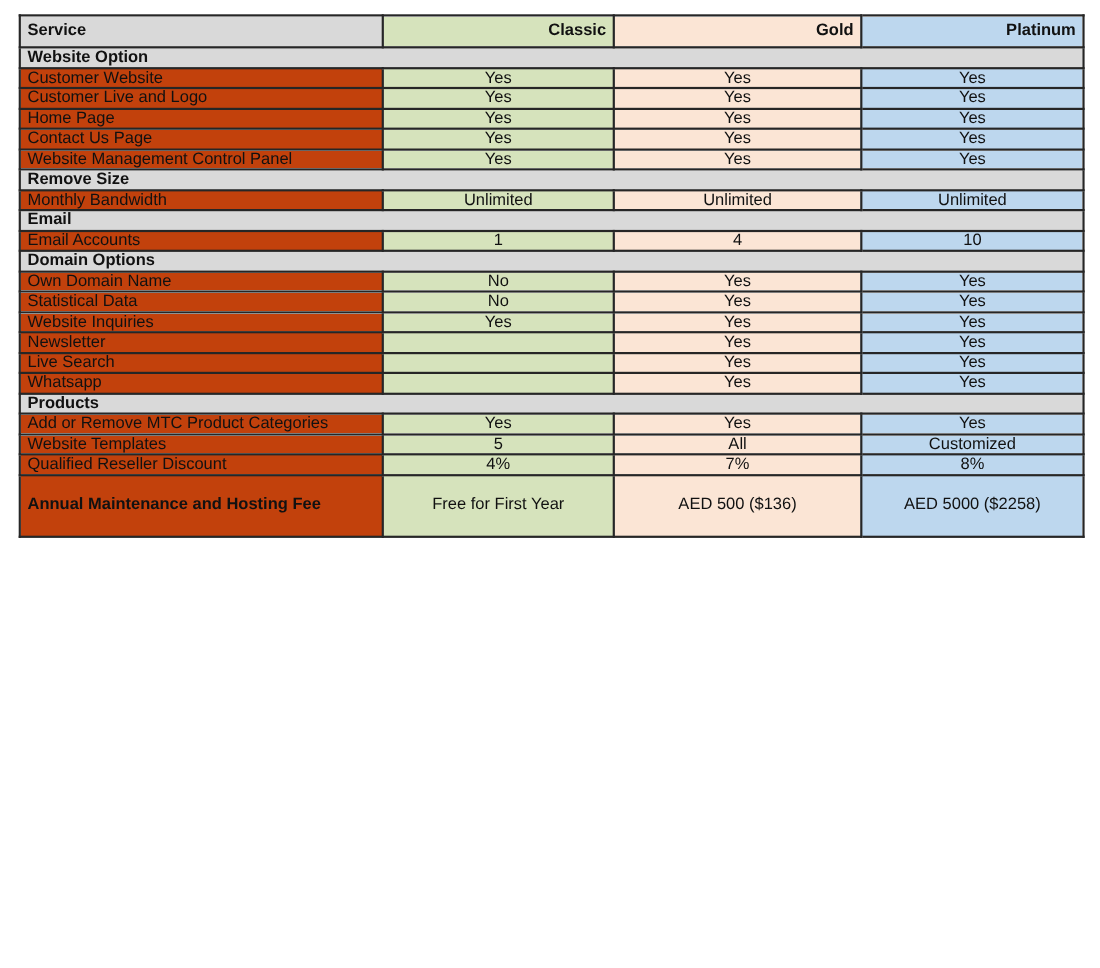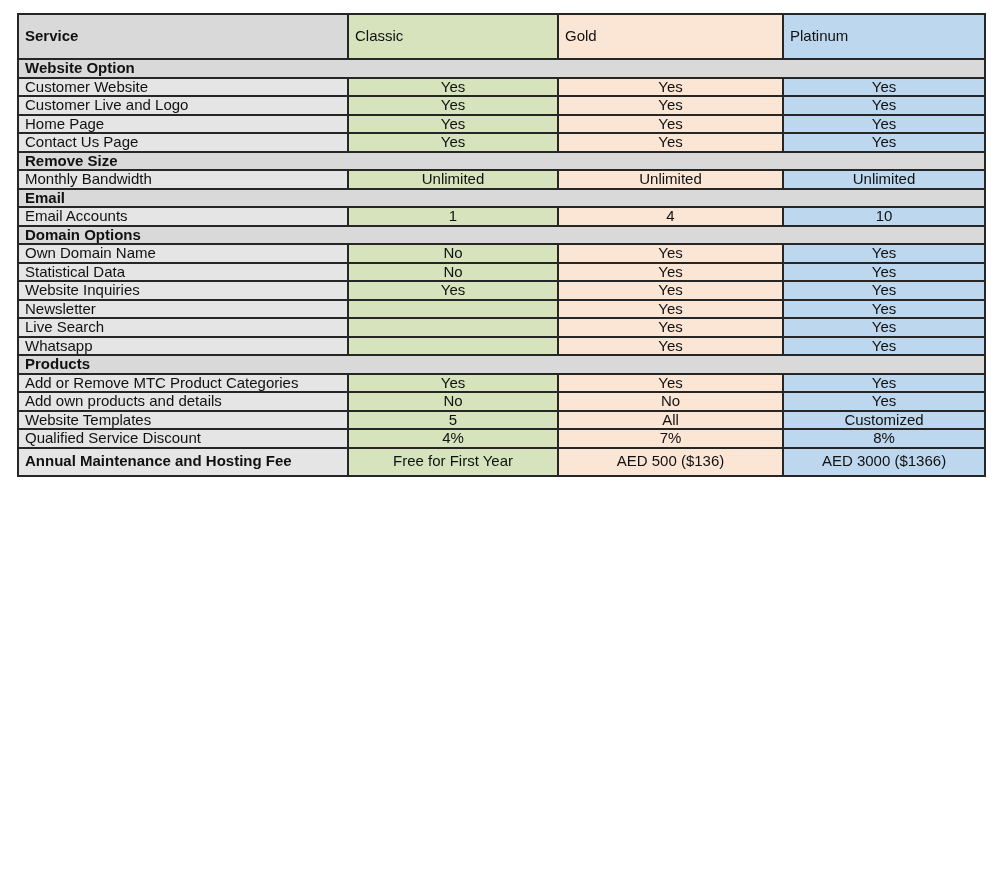--- a/index.html
+++ b/index.html
@@ -29,36 +29,36 @@
   col.c-gold{width:225px;}
   col.c-platinum{width:202px;}
   th,td{
     border:2px solid var(--border);
     font-size:15px;
     line-height:1.1;
     padding:0 6px;
     overflow:hidden;
     white-space:nowrap;
   }
-  thead tr{height:45px;}
+  thead tr{height:29px;}
   tbody tr{height:14px;}
-  tfoot tr{height:28px;}
+  tfoot tr{height:56px;}
   th.service-head{
     background:var(--service-bg);
     text-align:left;font-weight:bold;
   }
-  th.plan-head{text-align:left;font-weight:normal;}
+  th.plan-head{text-align:right;font-weight:bold;}
   .classic{background:var(--classic-bg);}
   .gold{background:var(--gold-bg);}
   .platinum{background:var(--platinum-bg);}
   td.section-cell{
     background:var(--section-bg);
     font-weight:bold;text-align:left;
   }
-  td.label-cell{background:#e5e5e5;text-align:left;font-weight:normal;}
+  td.label-cell{background:#c2410c;text-align:left;font-weight:normal;}
   td.value-cell{text-align:center;}
   tfoot td.label-cell{font-weight:bold;}
 </style>
 </head>
 <body>
 
 <div class="table-wrap">
   <table>
     <colgroup>
       <col class="c-service">
@@ -97,20 +97,26 @@
           <td class="value-cell gold">Yes</td>
           <td class="value-cell platinum">Yes</td>
         </tr>
         <tr>
           <td class="label-cell">Contact Us Page</td>
           <td class="value-cell classic">Yes</td>
           <td class="value-cell gold">Yes</td>
           <td class="value-cell platinum">Yes</td>
         </tr>
         <tr>
+          <td class="label-cell">Website Management Control Panel</td>
+          <td class="value-cell classic">Yes</td>
+          <td class="value-cell gold">Yes</td>
+          <td class="value-cell platinum">Yes</td>
+        </tr>
+        <tr>
           <td colspan="4" class="section-cell">Remove Size</td>
         </tr>
         <tr>
           <td class="label-cell">Monthly Bandwidth</td>
           <td class="value-cell classic">Unlimited</td>
           <td class="value-cell gold">Unlimited</td>
           <td class="value-cell platinum">Unlimited</td>
         </tr>
         <tr>
           <td colspan="4" class="section-cell">Email</td>
@@ -163,40 +169,34 @@
         <tr>
           <td colspan="4" class="section-cell">Products</td>
         </tr>
         <tr>
           <td class="label-cell">Add or Remove MTC Product Categories</td>
           <td class="value-cell classic">Yes</td>
           <td class="value-cell gold">Yes</td>
           <td class="value-cell platinum">Yes</td>
         </tr>
         <tr>
-          <td class="label-cell">Add own products and details</td>
-          <td class="value-cell classic">No</td>
-          <td class="value-cell gold">No</td>
-          <td class="value-cell platinum">Yes</td>
-        </tr>
-        <tr>
           <td class="label-cell">Website Templates</td>
           <td class="value-cell classic">5</td>
           <td class="value-cell gold">All</td>
           <td class="value-cell platinum">Customized</td>
         </tr>
         <tr>
-          <td class="label-cell">Qualified Service Discount</td>
+          <td class="label-cell">Qualified Reseller Discount</td>
           <td class="value-cell classic">4%</td>
           <td class="value-cell gold">7%</td>
           <td class="value-cell platinum">8%</td>
         </tr>
       </tbody>
     <tfoot>
       <tr>
         <td class="label-cell">Annual Maintenance and Hosting Fee</td>
         <td class="value-cell classic">Free for First Year</td>
         <td class="value-cell gold">AED 500 ($136)</td>
-        <td class="value-cell platinum">AED 3000 ($1366)</td>
+        <td class="value-cell platinum">AED 5000 ($2258)</td>
       </tr>
     </tfoot>
   </table>
 </div>
 
 </body></html>

